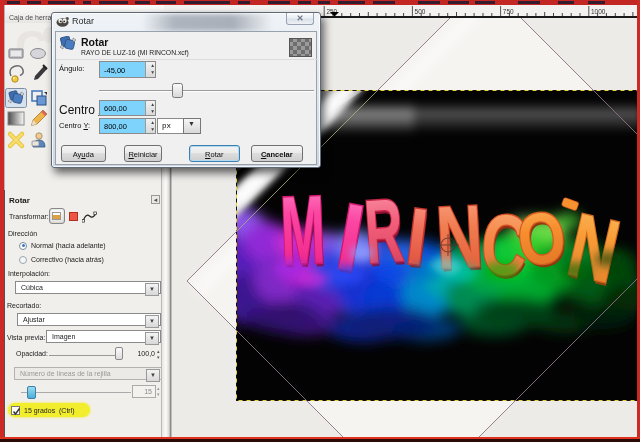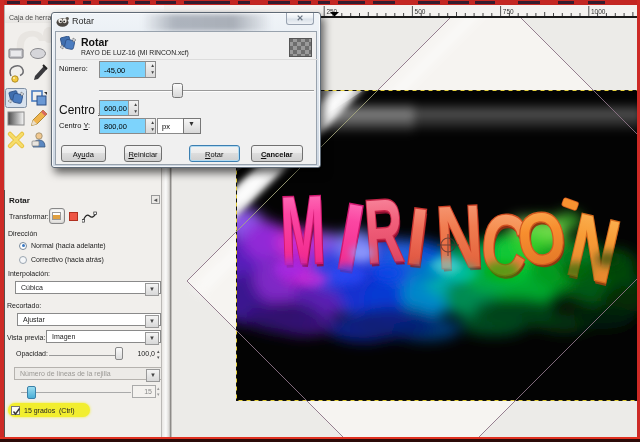--- a/index.html
+++ b/index.html
@@ -479,42 +479,42 @@
             <rect x="20" y="12" width="3" height="4"></rect>
           <rect x="0" y="16" width="4" height="3"></rect>
             <rect x="8" y="16" width="4" height="3"></rect>
             <rect x="16" y="16" width="4" height="3"></rect>
         </g>
         <rect x="0.5" y="0.5" width="22" height="18" fill="none" stroke="#555" stroke-width="1"></rect>
       </svg>
 
       <div class="abs" style="left:0px; top:27px; width:262px; height:1px; background:#dcdcdc;"></div>
 
-      <div class="abs" style="left:3px; top:32px; font-size:7.5px; color:#111;">Número:</div>
+      <div class="abs" style="left:3px; top:32px; font-size:7.5px; color:#111;">Ángulo:</div>
       <div class="abs spin" style="left:43px; top:29px; width:57px; height:17px;">
         <span style="left:4px; top:4px; position:absolute; font-size:7.5px;">-45,00</span>
       </div>
 
       <div class="abs" style="left:43px; top:58px; width:215px; height:1px; background:#9a9a9a;"></div>
       <div class="abs" style="left:43px; top:59px; width:215px; height:1px; background:#fdfdfd;"></div>
       <div class="abs" style="left:116px; top:51px; width:11px; height:15px; border:1px solid #777; border-radius:2.5px;
            background:linear-gradient(180deg,#fafafa,#d8d8d8);"></div>
 
       <div class="abs" style="left:3px; top:71px; font-size:12px; color:#111;">Centro <span style="text-decoration:underline">X</span>:</div>
-      <div class="abs spin" style="left:43px; top:68px; width:40px; height:16px;">
+      <div class="abs spin" style="left:43px; top:68px; width:57px; height:16px;">
         <span style="left:4px; top:3px; position:absolute; font-size:7.5px;">600,00</span>
       </div>
 
       <div class="abs" style="left:3px; top:89px; font-size:7.5px; color:#111;">Centro <span style="text-decoration:underline">Y</span>:</div>
       <div class="abs spin" style="left:43px; top:86px; width:57px; height:16px;">
         <span style="left:4px; top:3px; position:absolute; font-size:7.5px;">800,00</span>
       </div>
 
       <div class="abs" style="left:101px; top:86px; width:26px; height:16px; background:#fff; border:1px solid #8a8a8a; border-right:0;">
-        <span style="position:absolute; left:4px; top:3px; font-size:7.5px;">px</span>
+        <span style="position:absolute; left:4px; top:3px; font-size:7.5px;font-family:Liberation Mono, monospace;">px</span>
       </div>
       <div class="abs" style="left:127px; top:86px; width:18px; height:16px; border:1px solid #777;
            background:linear-gradient(180deg,#f6f6f6,#d8d8d8);">
         <span style="position:absolute; left:4px; top:1px; font-size:7px; color:#333;">▼</span>
       </div>
 
       <div class="btn abs" style="left:4.5px; top:113px; width:45.5px;"><span>Ay<u>u</u>da</span></div>
       <div class="btn abs" style="left:68px; top:113px; width:38px;"><span><u>R</u>einiciar</span></div>
       <div class="btn abs" style="left:132.5px; top:113px; width:51.5px; border-color:#3c7fb1; box-shadow:inset 0 0 0 1px #b3daf0;"><span><u>R</u>otar</span></div>
       <div class="btn abs" style="left:195px; top:113px; width:51.5px;font-weight:bold;"><span><u>C</u>ancelar</span></div>

